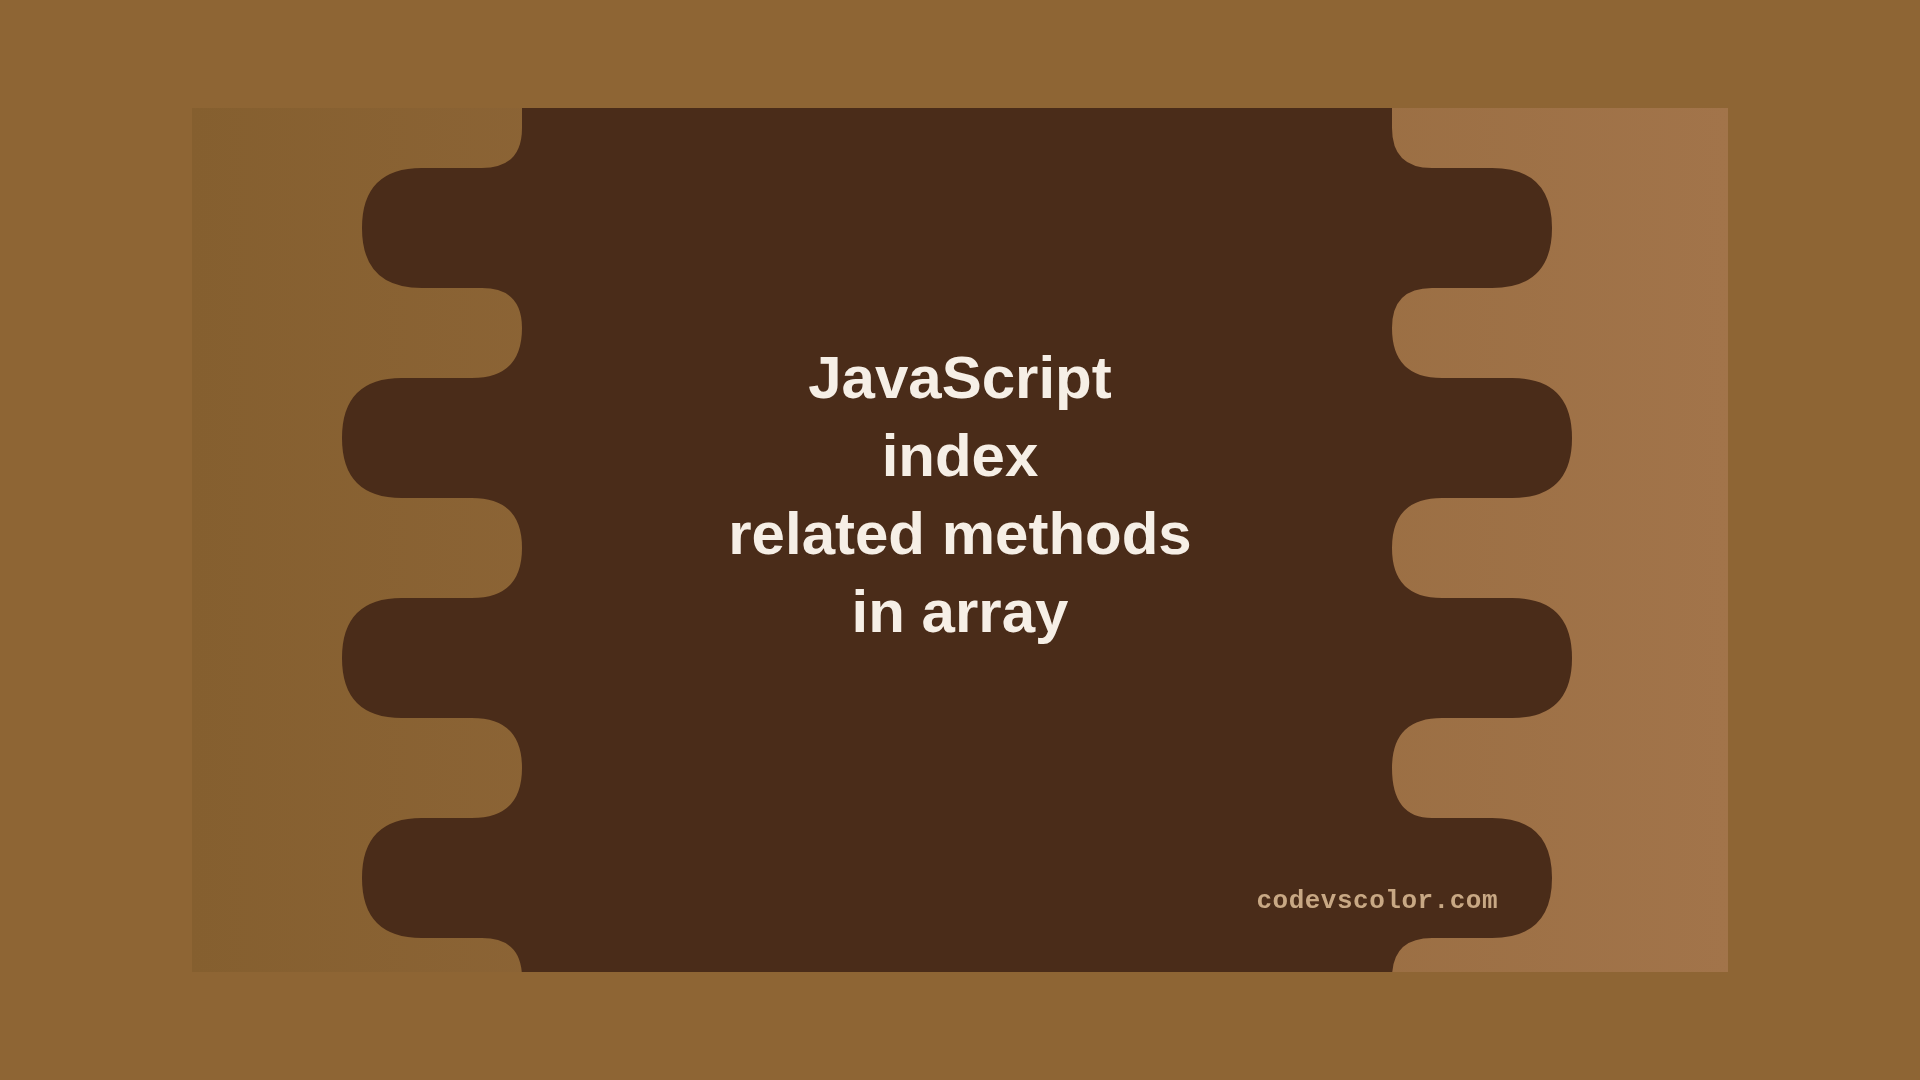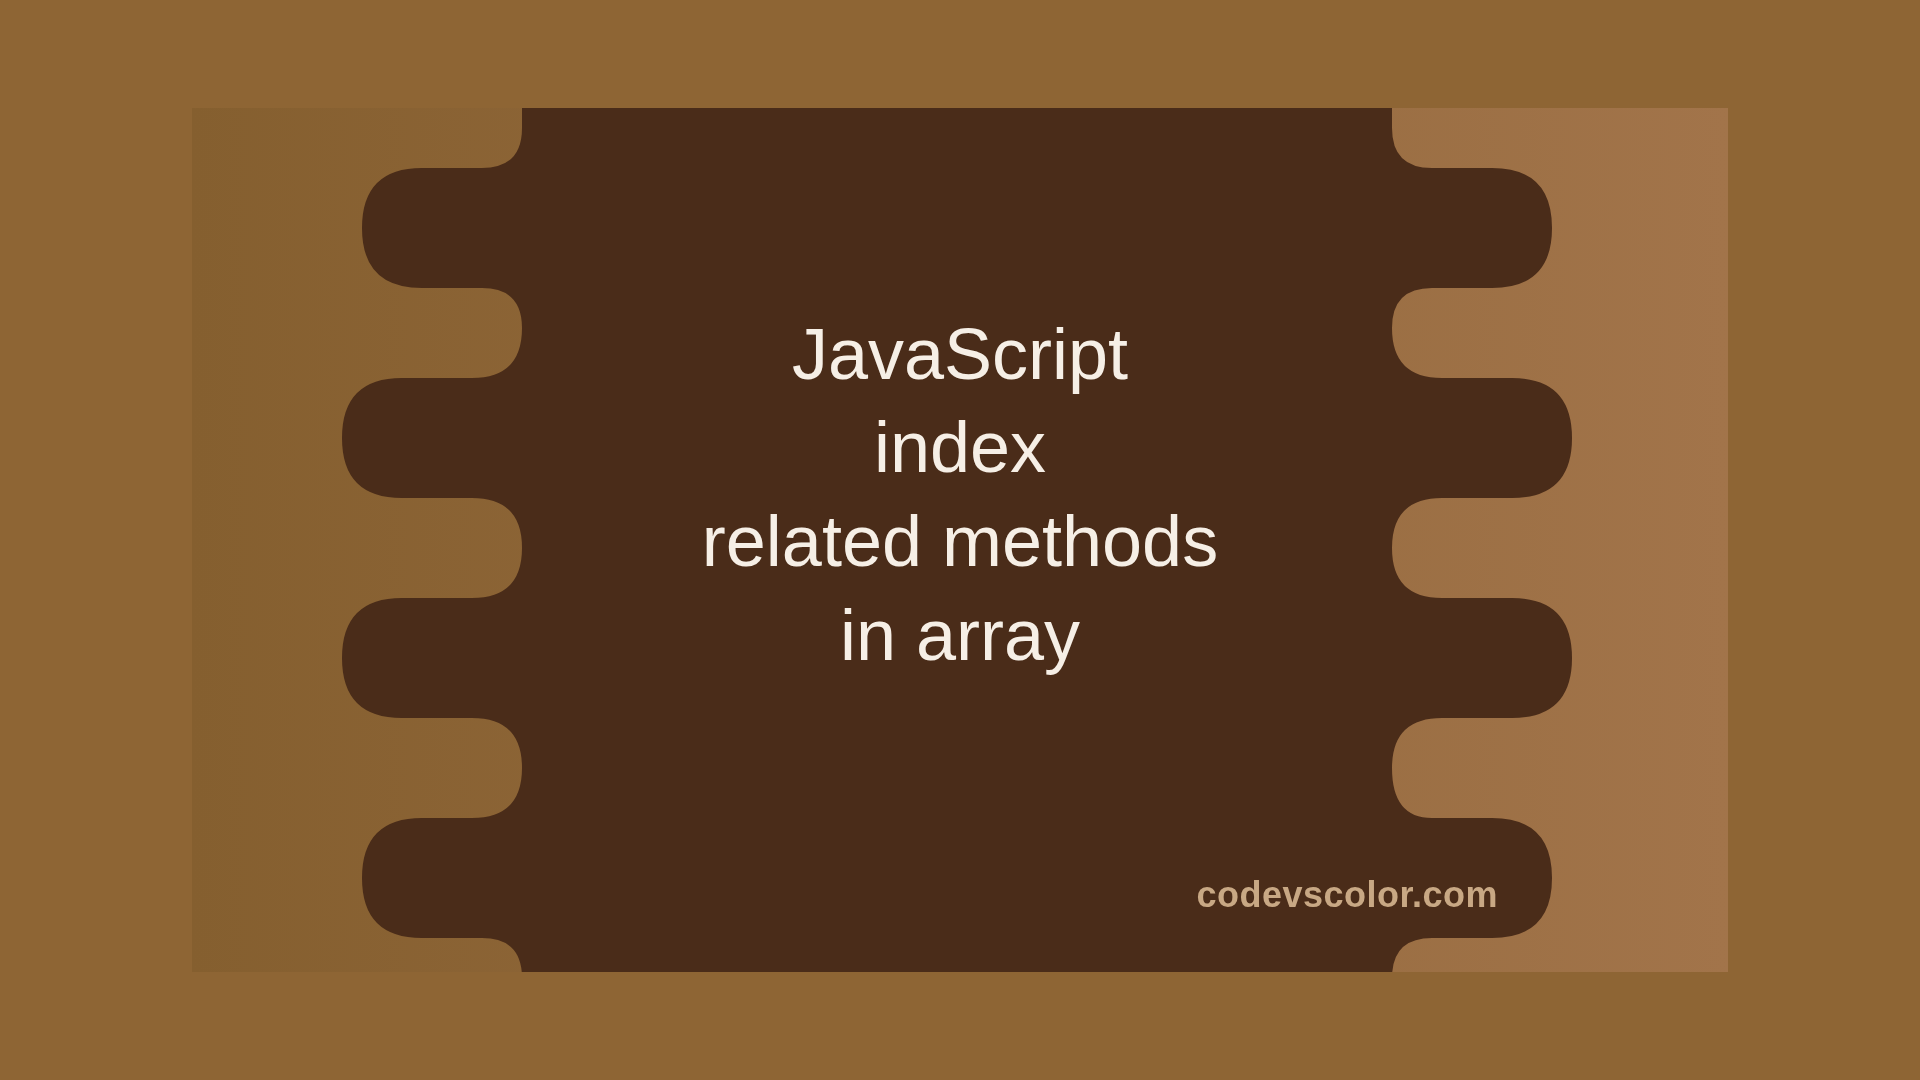--- a/index.html
+++ b/index.html
@@ -36,34 +36,34 @@
     inset: 0;
     display: flex;
     flex-direction: column;
     align-items: center;
     justify-content: center;
     padding: 60px 80px 150px 80px;
   }
   .title {
     color: #f6efe6;
     font-family: Arial, "Helvetica Neue", Helvetica, sans-serif;
-    font-weight: 400;
-    font-size: 72px;
+    font-weight: 700;
+    font-size: 60px;
     line-height: 1.3;
     text-align: center;
     white-space: pre-line;
   }
   .watermark {
     position: absolute;
     bottom: 56px;
     right: 230px;
     color: #c8a884;
-    font-family: Liberation Sans, sans-serif;
+    font-family: Liberation Mono, monospace;
     font-weight: 600;
-    font-size: 36px;
+    font-size: 26px;
     letter-spacing: 0.5px;
   }
 </style>
 </head>
 <body>
 
 <div class="card">
 
   <div class="blob-container">
     <svg viewBox="0 0 1536 864" preserveAspectRatio="none">

